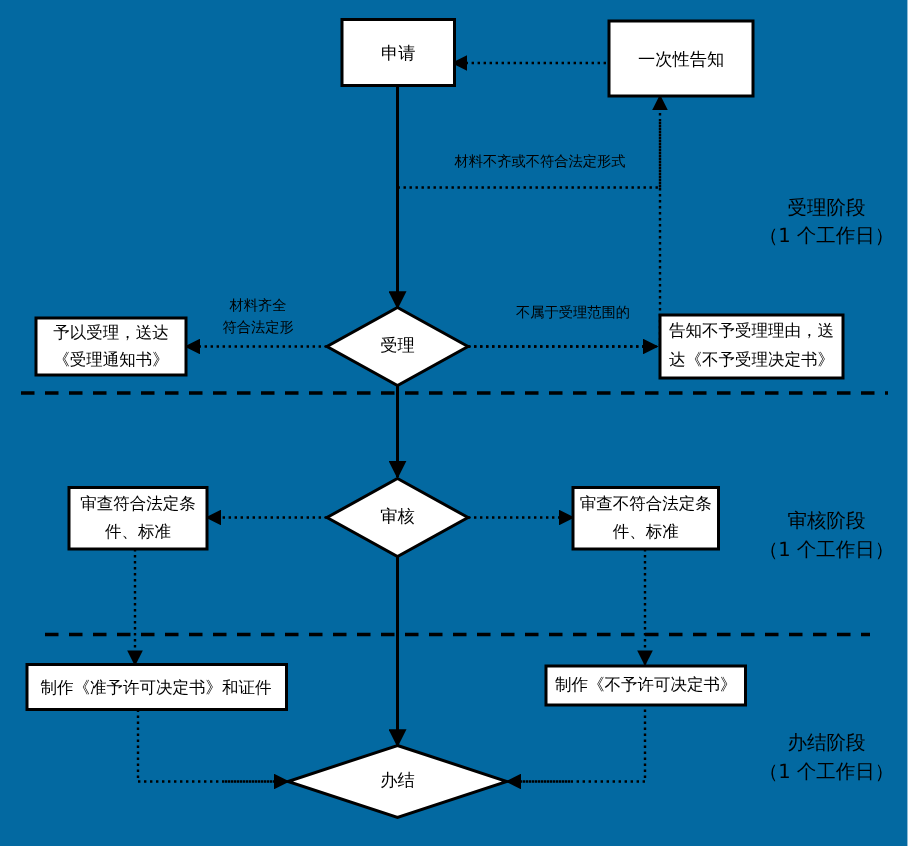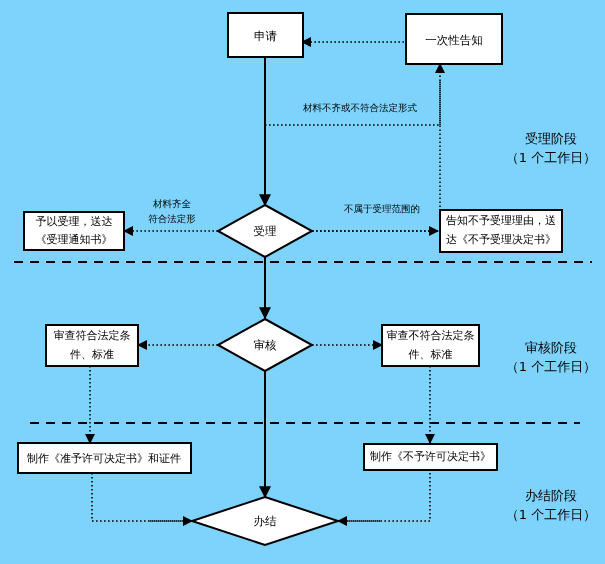--- a/index.html
+++ b/index.html
@@ -7,21 +7,21 @@
     padding: 0;
     background: #ffffff;
   }
   body {
     font-family: "DejaVu Sans", "Liberation Sans", sans-serif;
   }
   #flowchart-root {
     position: relative;
     width: 605px;
     height: 564px;
-    background: #7dd3fc;
+    background: #0369a1;
     overflow: hidden;
   }
   svg.diagram {
     position: absolute;
     left: 0;
     top: 0;
     width: 605px;
     height: 564px;
   }
   .node-box {

